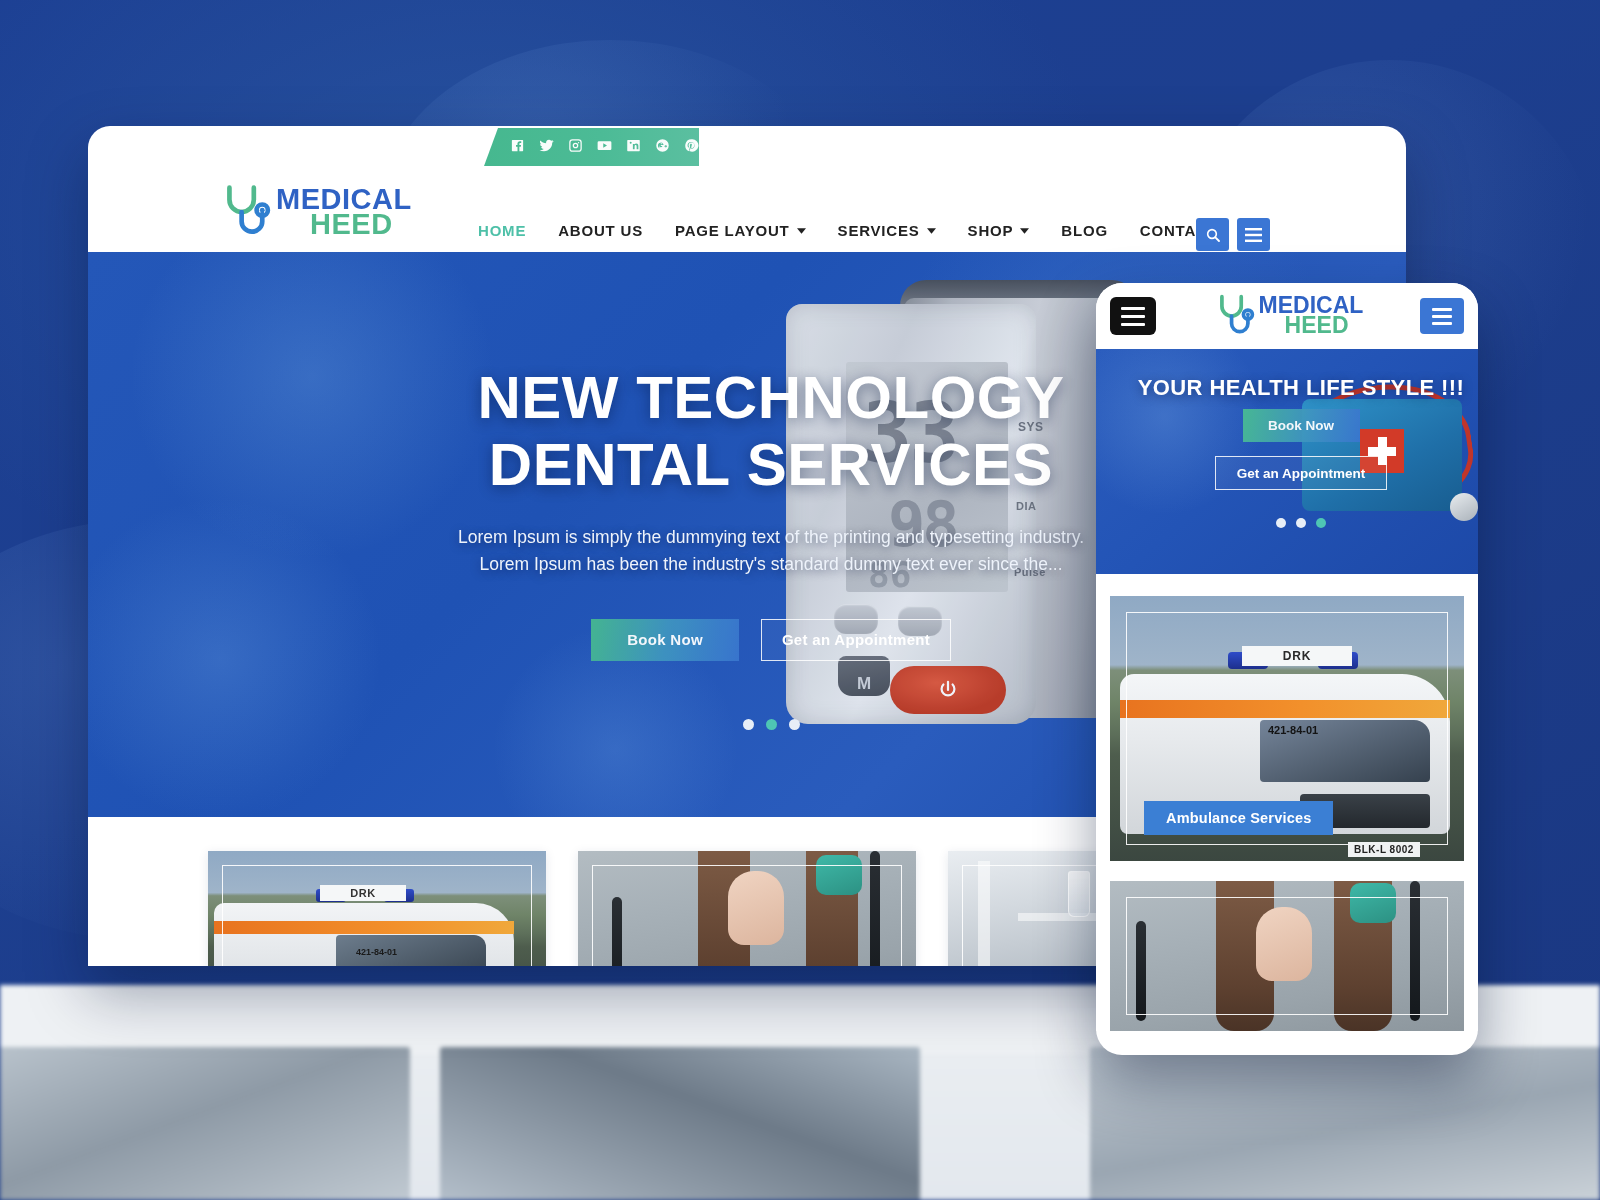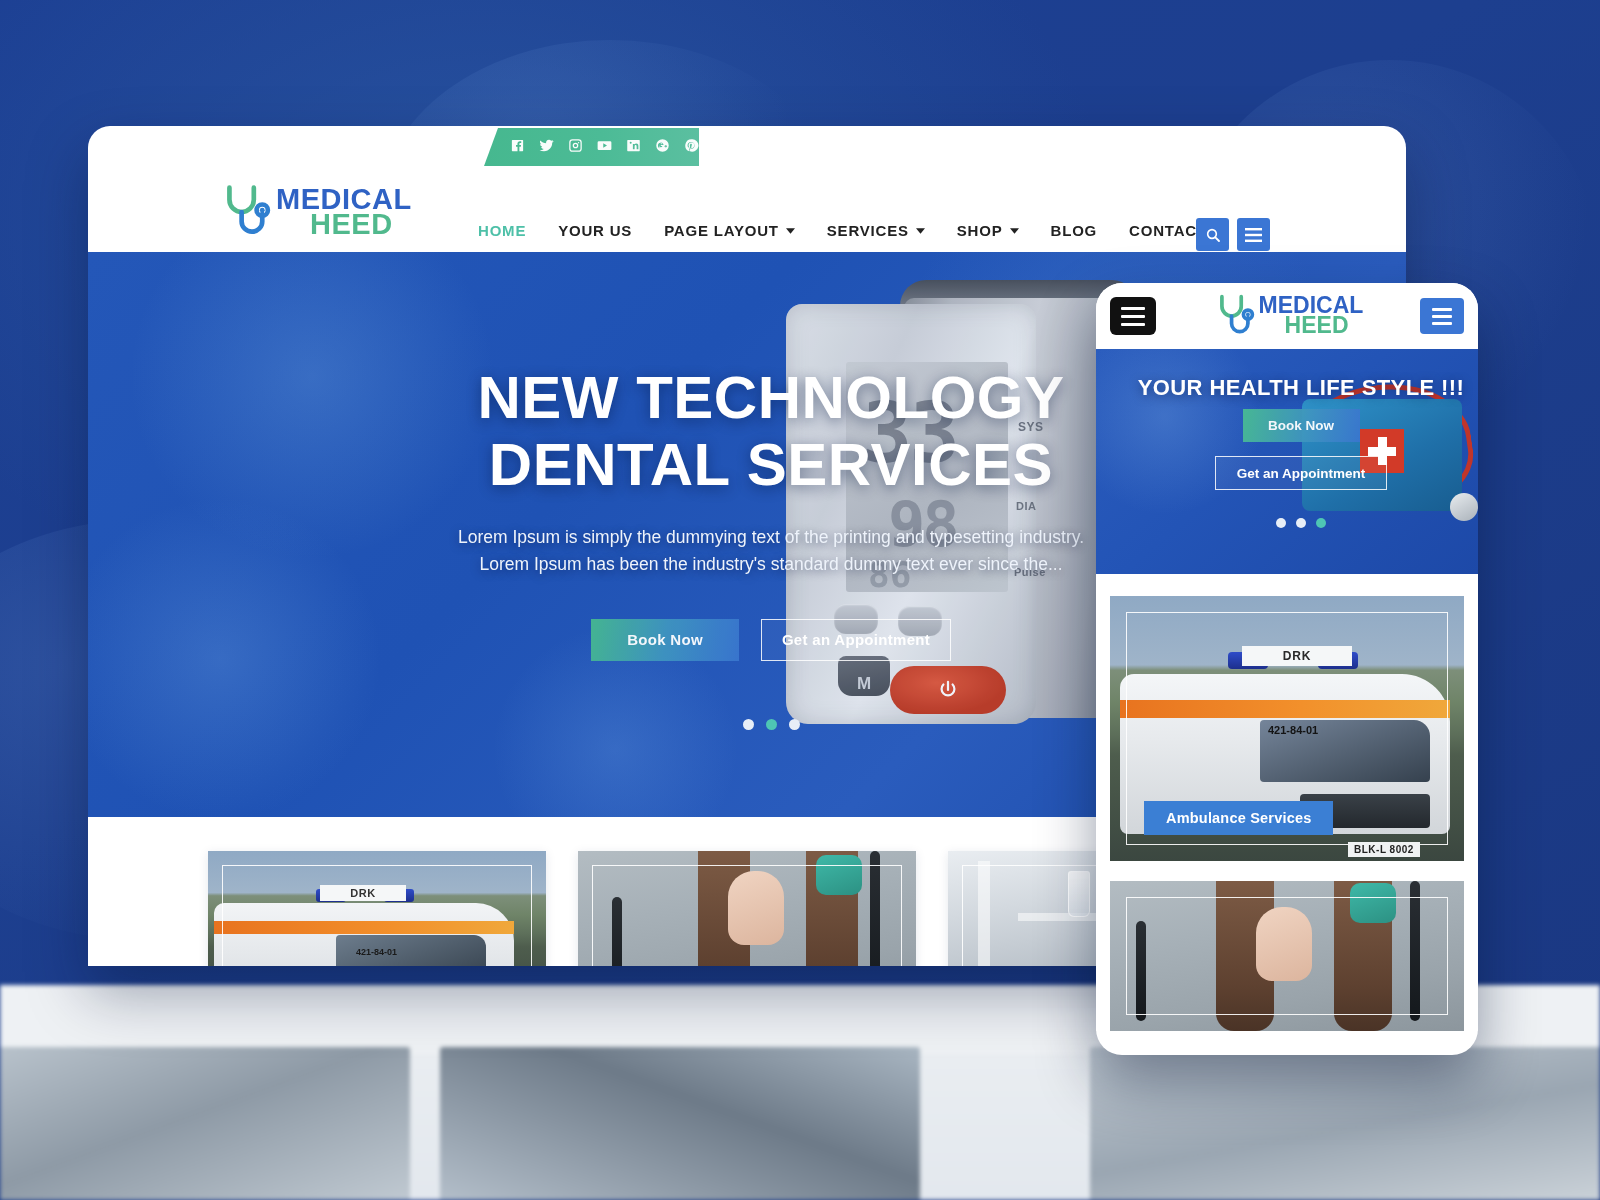--- a/index.html
+++ b/index.html
@@ -448,21 +448,21 @@
         <div class="logo-l1"><span class="lw-blue">M</span><span class="lw-blue">EDICAL</span></div>
         <div class="logo-l2"><span class="lw-green">HEED</span></div>
       </div>
     </div>
 
     <nav class="menu">
       <a href="#" class="active">
         <span>HOME</span>
       </a>
       <a href="#">
-        <span>YOUR US</span>
+        <span>ABOUT US</span>
       </a>
       <a href="#">
         <span>PAGE LAYOUT</span>
         <svg class="caret" viewBox="0 0 10 6">
             <path d="M0 0l5 6 5-6z" fill="#222"></path>
           </svg>
       </a>
       <a href="#">
         <span>SERVICES</span>
         <svg class="caret" viewBox="0 0 10 6">

